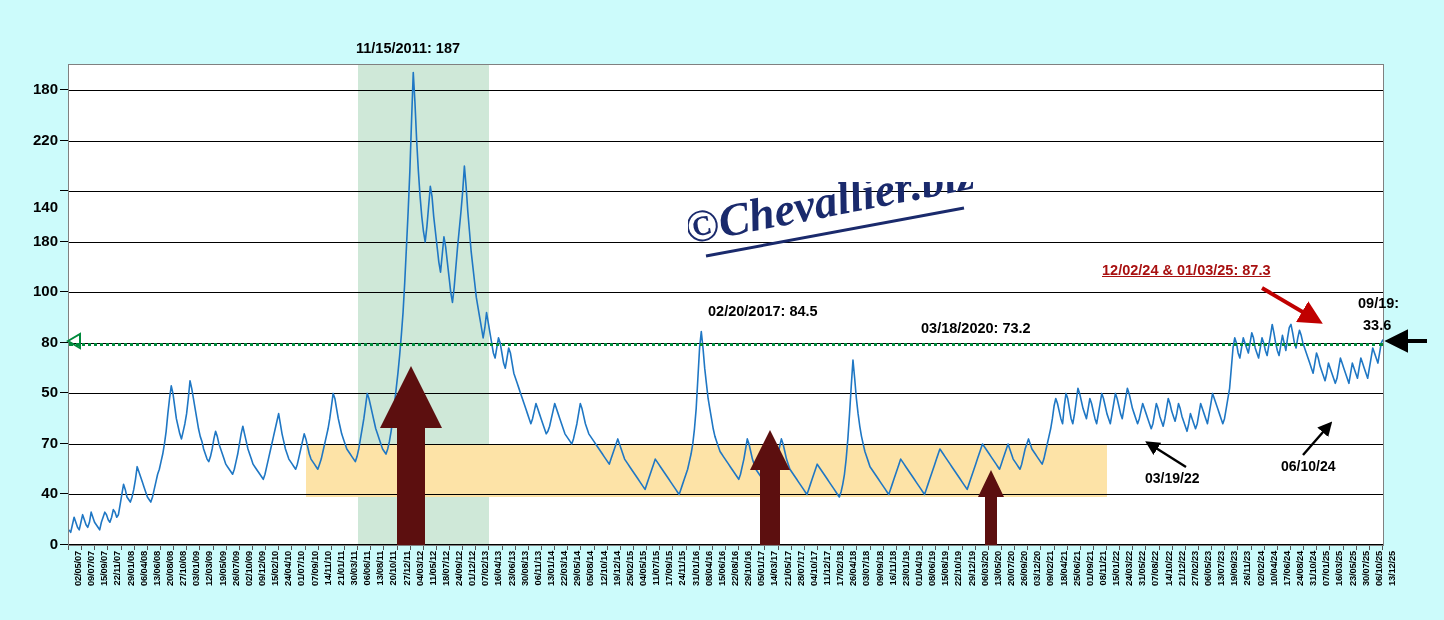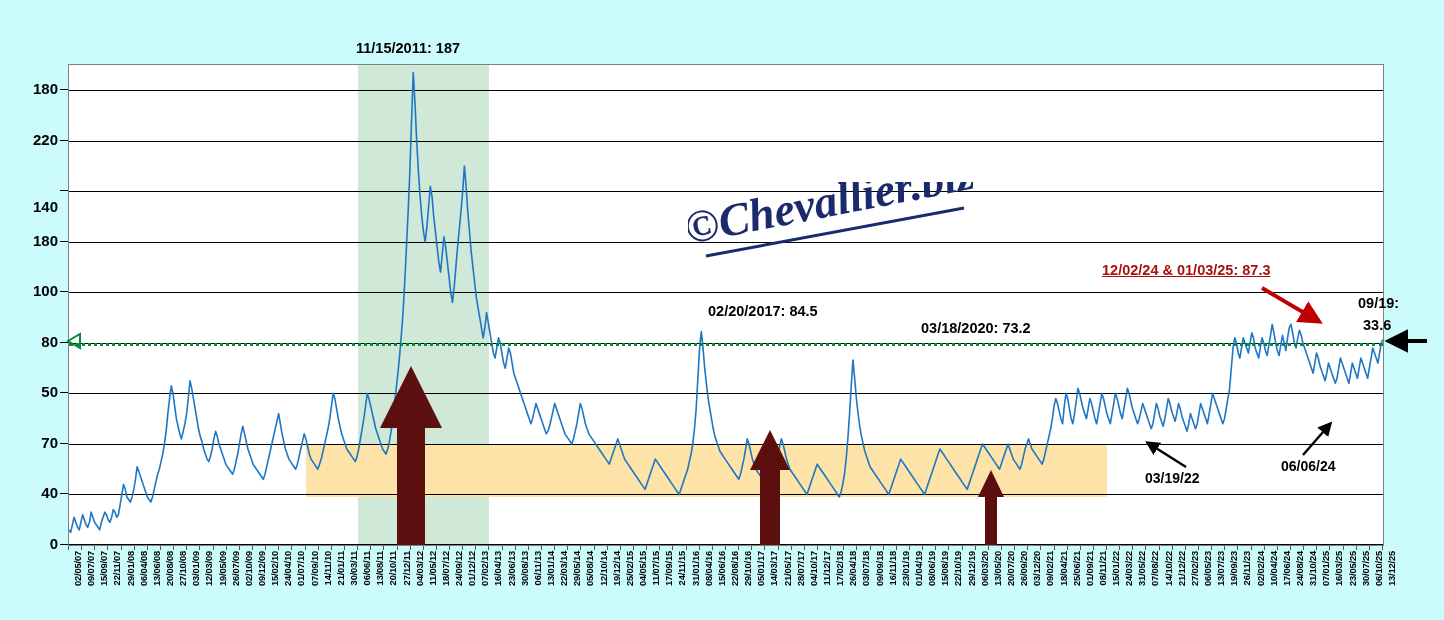--- a/index.html
+++ b/index.html
@@ -376,21 +376,21 @@
   <div class="ann" style="left:708px;top:303px;">02/20/2017: 84.5</div>
 
   <div class="ann" style="left:921px;top:320px;">03/18/2020:  73.2</div>
 
   <div class="ann ann-red" style="left:1102px;top:262px;text-decoration:underline;">12/02/24 &amp; 01/03/25: 87.3</div>
 
   <div class="ann" style="left:1358px;top:295px;">09/19:</div>
   <div class="ann" style="left:1363px;top:317px;">33.6</div>
 
   <div class="ann ann-sm" style="left:1145px;top:470px;">03/19/22</div>
-  <div class="ann ann-sm" style="left:1281px;top:458px;">06/06/24</div>
+  <div class="ann ann-sm" style="left:1281px;top:458px;">06/10/24</div>
 
   <svg id="overlay" width="1444" height="620" style="position:absolute;left:0;top:0;pointer-events:none;">
 
     <defs>
       <marker id="redhead" markerWidth="6" markerHeight="6" refX="4.6" refY="3" orient="auto">
           <path d="M0,0 L6,3 L0,6 z" fill="#c00000"></path>
         </marker>
       <marker id="blkhead" markerWidth="6" markerHeight="6" refX="4.6" refY="3" orient="auto">
           <path d="M0,0 L6,3 L0,6 z" fill="#000000"></path>
         </marker>

